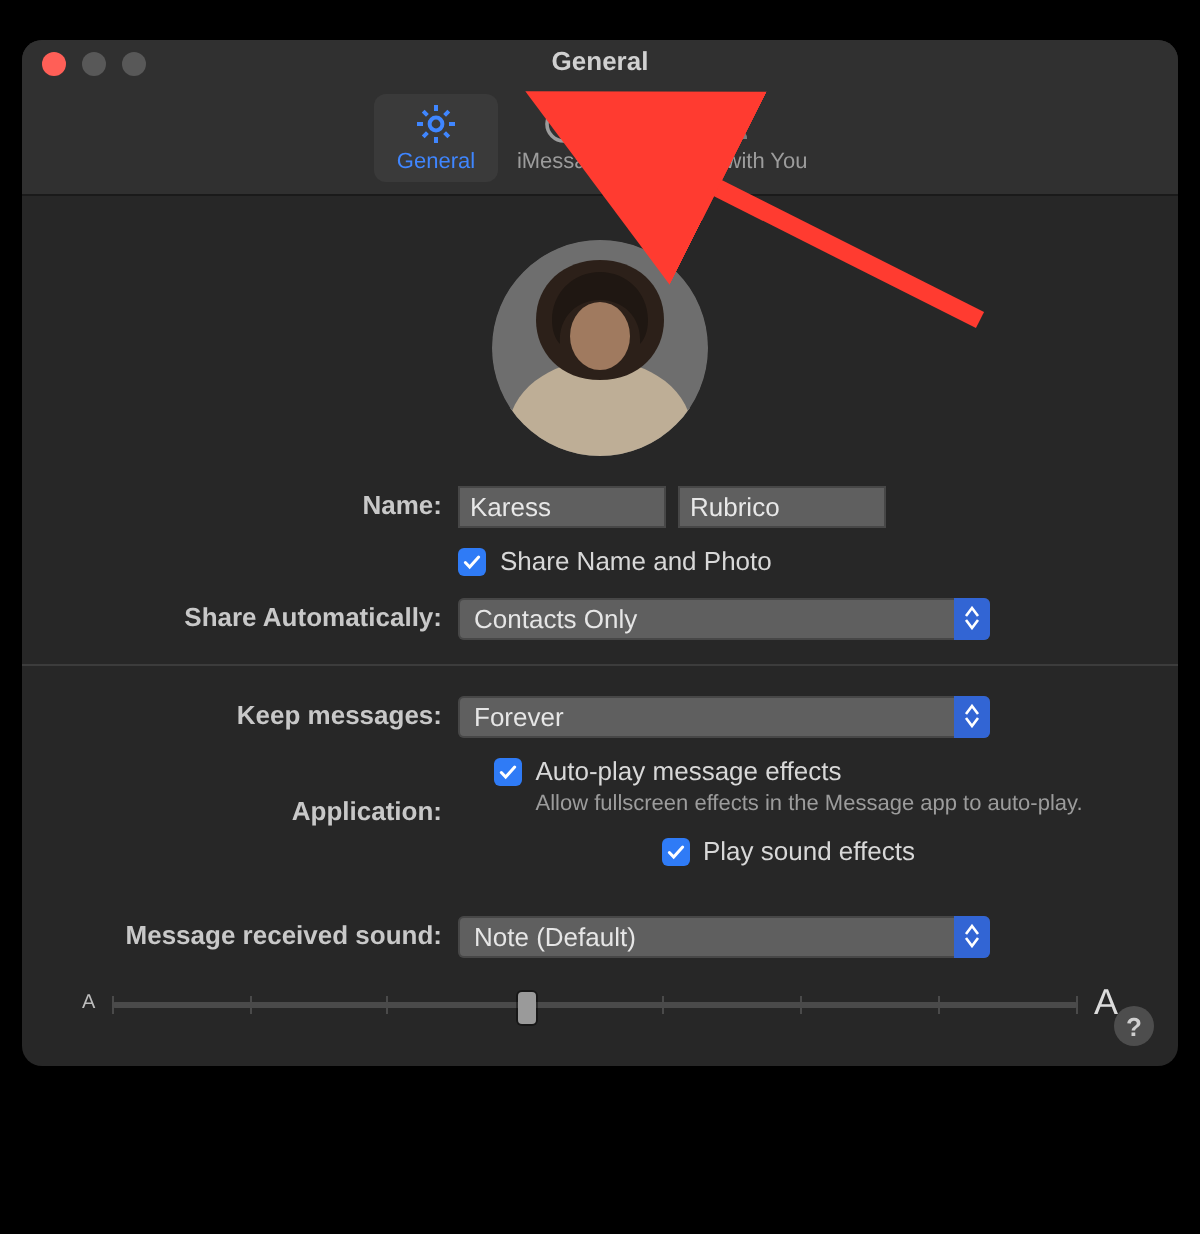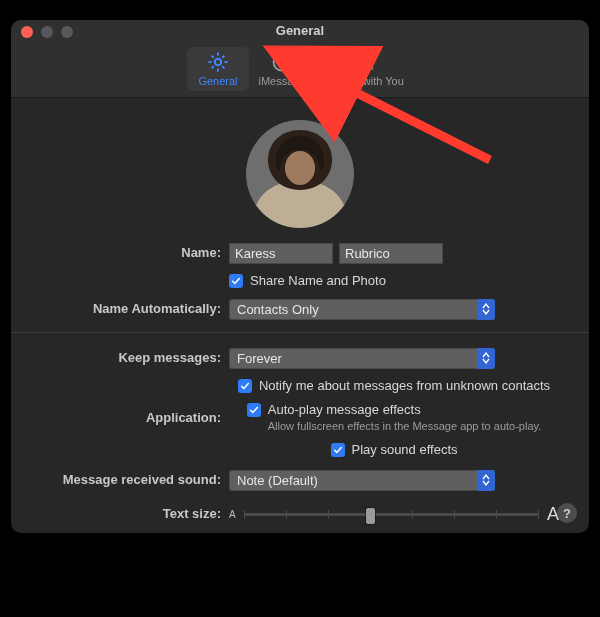--- a/index.html
+++ b/index.html
@@ -176,21 +176,21 @@
               <svg viewBox="0 0 12 12">
                   <path d="M2 6.3 4.6 9 10 3" stroke="#fff" stroke-width="1.8" fill="none" stroke-linecap="round"></path>
                 </svg>
             </span>
             <span>Share Name and Photo</span>
           </label>
         </div>
       </div>
 
       <div class="row">
-        <div class="lab">Name Automatically:</div>
+        <div class="lab">Share Automatically:</div>
         <div class="val">
           <div class="select wide">
             <span>Contacts Only</span>
             <span class="arrows">
               <svg viewBox="0 0 8 6">
                   <path d="M1 5 4 1l3 4" stroke="#fff" stroke-width="1.3" fill="none"></path>
                 </svg>
               <svg viewBox="0 0 8 6">
                   <path d="M1 1 4 5l3-4" stroke="#fff" stroke-width="1.3" fill="none"></path>
                 </svg>
@@ -214,28 +214,20 @@
                   <path d="M1 1 4 5l3-4" stroke="#fff" stroke-width="1.3" fill="none"></path>
                 </svg>
             </span>
           </div>
         </div>
       </div>
 
       <div class="row tall">
         <div class="lab">Application:</div>
         <div class="val vstack">
-          <label class="check">
-            <span class="checkbox">
-                <svg viewBox="0 0 12 12">
-                  <path d="M2 6.3 4.6 9 10 3" stroke="#fff" stroke-width="1.8" fill="none" stroke-linecap="round"></path>
-                </svg>
-              </span>
-            <span>Notify me about messages from unknown contacts</span>
-          </label>
           <div>
             <label class="check">
               <span class="checkbox">
                   <svg viewBox="0 0 12 12">
                     <path d="M2 6.3 4.6 9 10 3" stroke="#fff" stroke-width="1.8" fill="none" stroke-linecap="round"></path>
                   </svg>
                 </span>
               <span>Auto-play message effects</span>
             </label>
             <div class="subnote">Allow fullscreen effects in the Message app to auto-play.</div>
@@ -244,39 +236,38 @@
             <span class="checkbox">
                 <svg viewBox="0 0 12 12">
                   <path d="M2 6.3 4.6 9 10 3" stroke="#fff" stroke-width="1.8" fill="none" stroke-linecap="round"></path>
                 </svg>
               </span>
             <span>Play sound effects</span>
           </label>
         </div>
       </div>
 
-      <div class="row" style="margin-top:10px;">
+      <div class="row" style="margin-top:22px;">
         <div class="lab">Message received sound:</div>
         <div class="val">
           <div class="select wide">
             <span>Note (Default)</span>
             <span class="arrows">
               <svg viewBox="0 0 8 6">
                   <path d="M1 5 4 1l3 4" stroke="#fff" stroke-width="1.3" fill="none"></path>
                 </svg>
               <svg viewBox="0 0 8 6">
                   <path d="M1 1 4 5l3-4" stroke="#fff" stroke-width="1.3" fill="none"></path>
                 </svg>
             </span>
           </div>
         </div>
       </div>
 
       <div class="row" style="margin-top:12px;">
-        <div class="lab">Text size:</div>
         <div class="val slider-wrap">
           <span class="slabel small">A</span>
           <div class="slider">
             <div class="track"></div>
             <div class="ticks">
                 <span></span>
                 <span></span>
                 <span></span>
                 <span></span>
                 <span></span>

